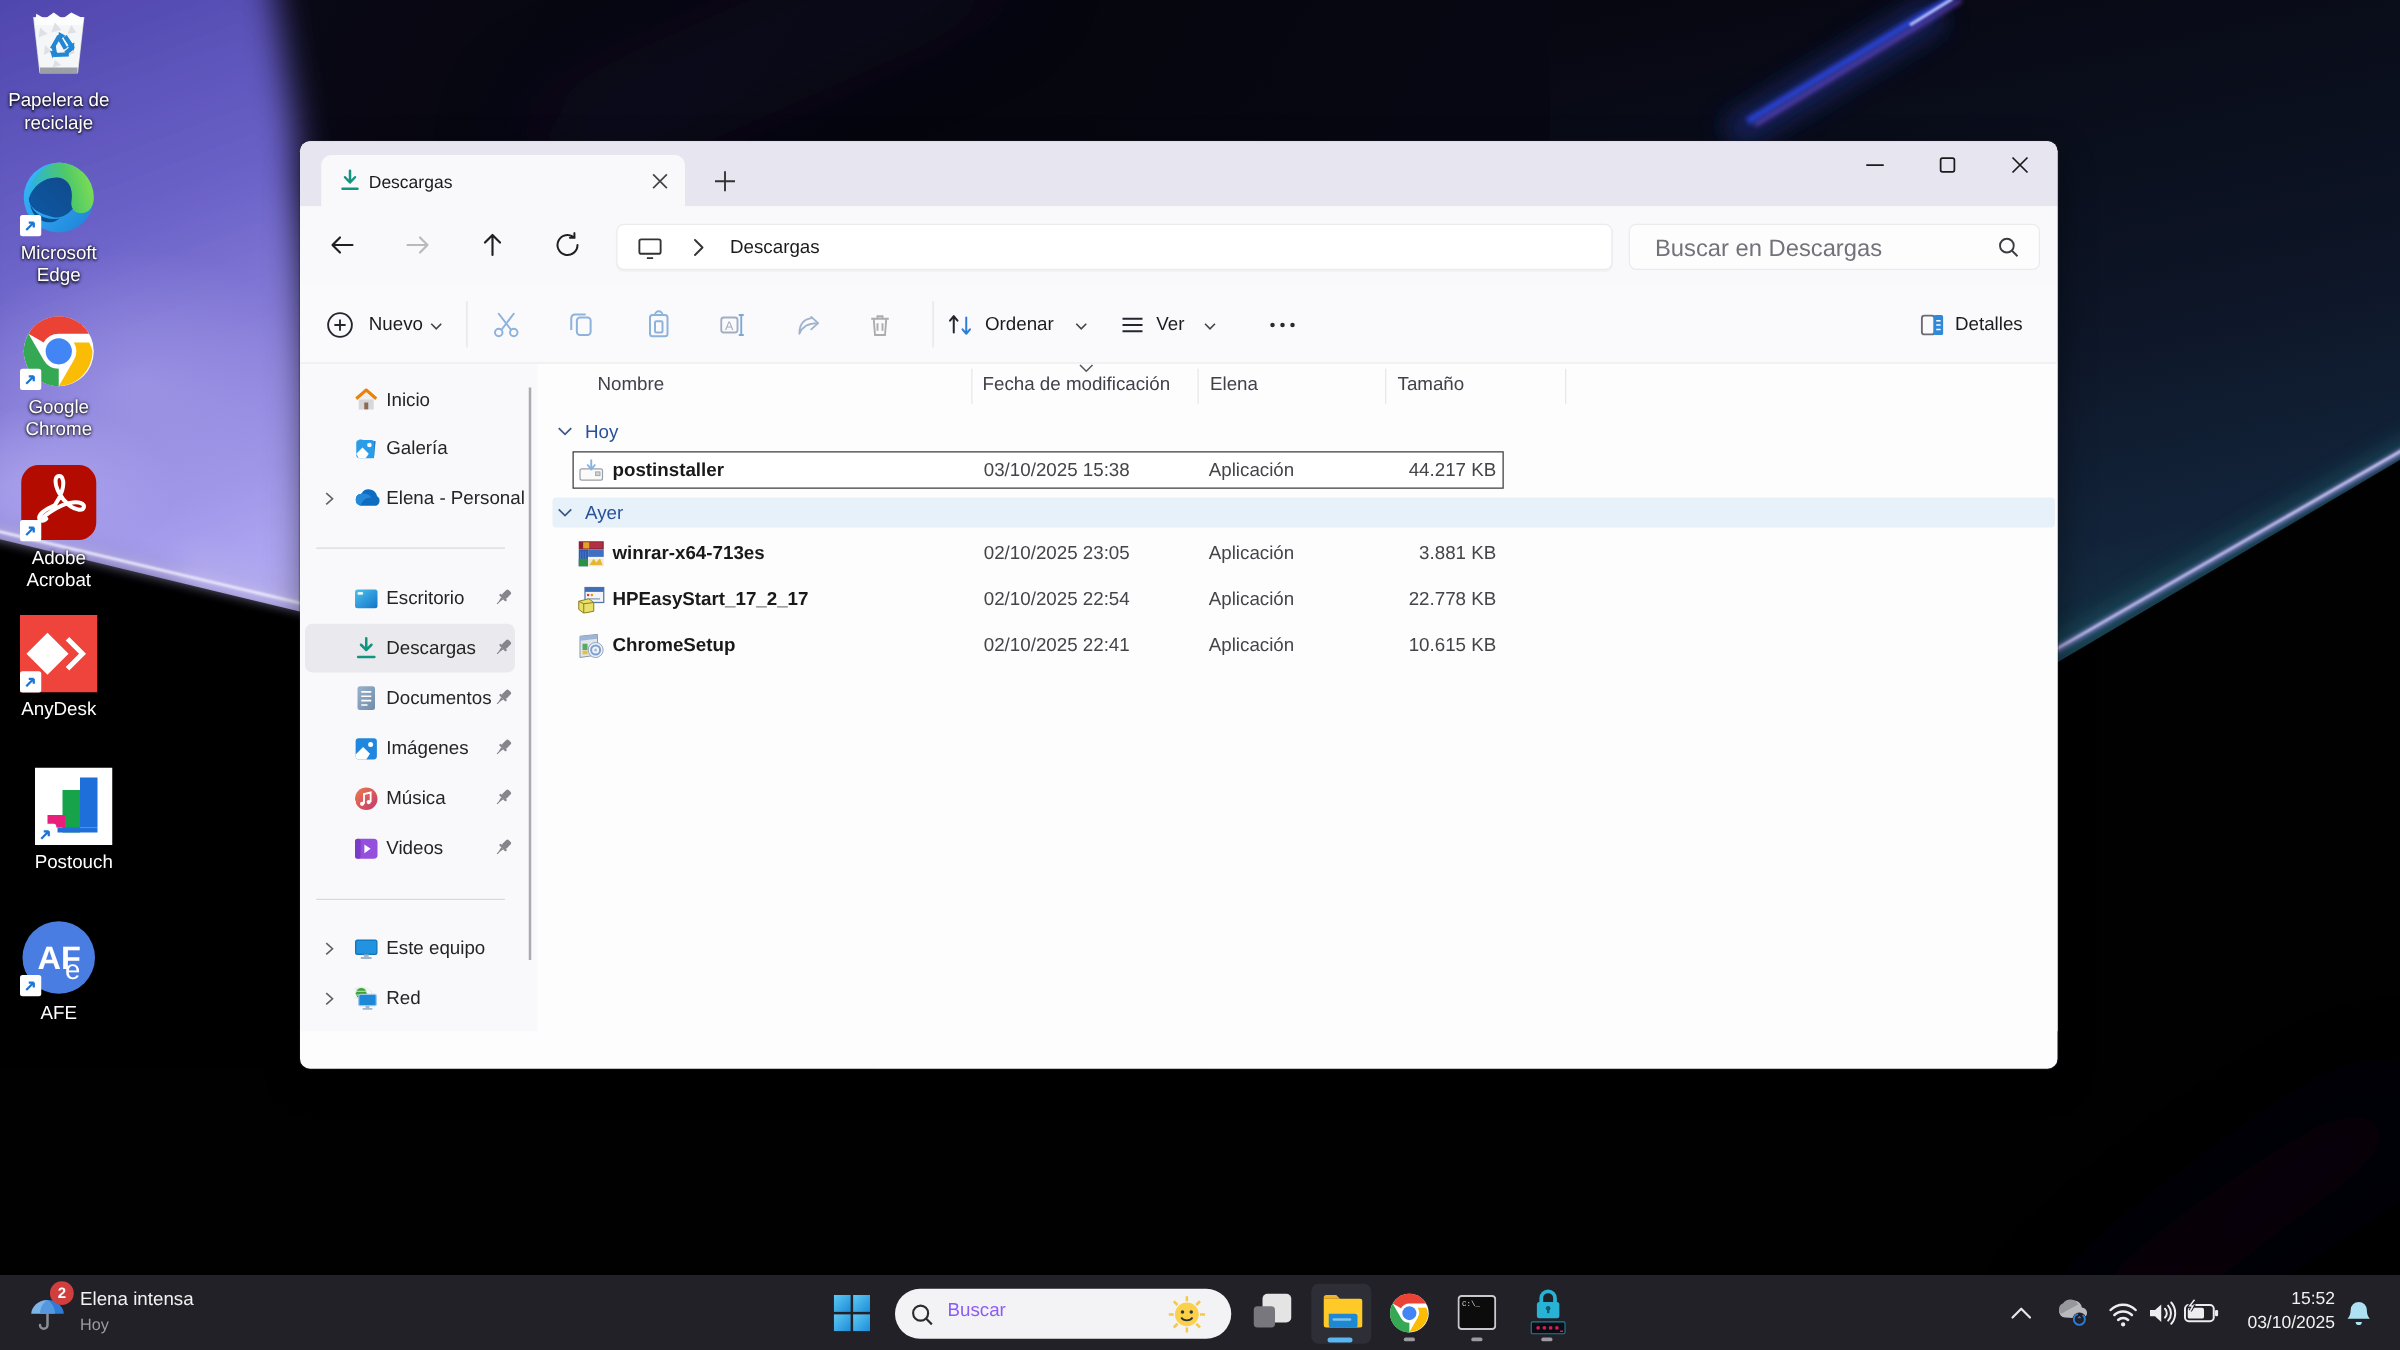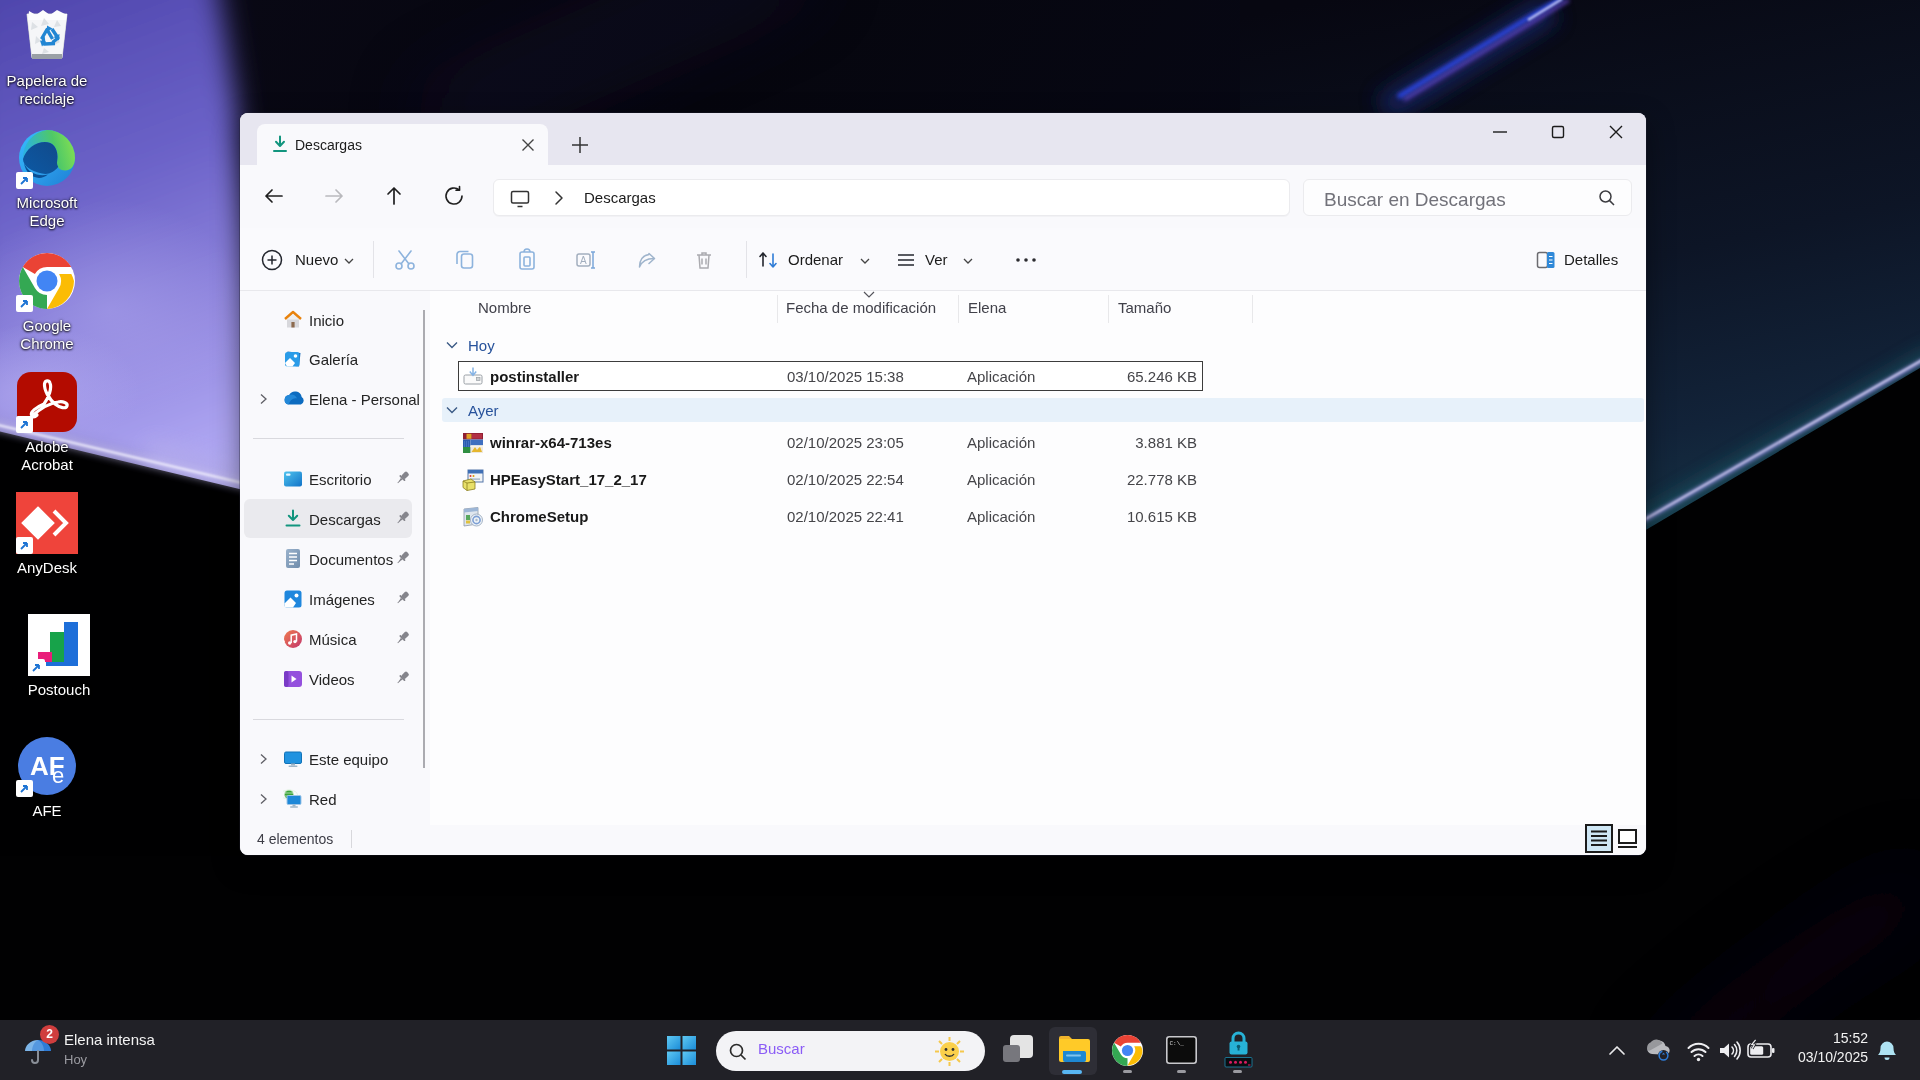--- a/index.html
+++ b/index.html
@@ -604,21 +604,21 @@
 
     <div style="position:absolute;left:28px;top:70px;width:745px;height:30px;border:1px solid #3c3c3c;background:#fff"></div>
     <svg style="position:absolute;left:33px;top:75px" width="20" height="19" viewBox="0 0 20 19">
       <rect x="1" y="9" width="18" height="9" rx="1.5" fill="#fafafa" stroke="#9aa0a6" stroke-width="1"></rect>
       <rect x="13.5" y="11.5" width="3.5" height="3" fill="#d0d3d6" stroke="#9aa0a6" stroke-width="0.7"></rect>
       <path d="M10,1.5 L10,9 M6.8,5.6 L10,9.4 L13.2,5.6" stroke="#84b2e4" stroke-width="1.5" fill="none"></path>
     </svg>
     <div class="fname" style="left:60px;top:77px">postinstaller</div>
     <div class="cell" style="left:357px;top:77px">03/10/2025 15:38</div>
     <div class="cell" style="left:537px;top:77px">Aplicación</div>
-    <div class="cell" style="right:449px;top:77px">65.246 KB</div>
+    <div class="cell" style="right:449px;top:77px">44.217 KB</div>
 
     <div style="position:absolute;left:12px;top:107px;width:1202px;height:24px;background:#e7f1fa;border-radius:3px"></div>
     <svg style="position:absolute;left:14px;top:111px" width="16" height="16" viewBox="0 0 16 16">
         <path d="M3,5.5 L8,10.5 L13,5.5" stroke="#3b5a85" stroke-width="1.4" fill="none"></path>
       </svg>
     <div class="grp" style="left:38px;top:111px">Ayer</div>
 
     <svg style="position:absolute;left:32px;top:141px" width="22" height="22" viewBox="0 0 22 22">
       <rect x="1" y="1" width="20" height="6.5" fill="#8f1f33"></rect>
       <rect x="4.5" y="1.8" width="5" height="5" fill="#e0a227"></rect>
@@ -657,30 +657,20 @@
       <rect x="4" y="9" width="4" height="5" fill="#58a85e"></rect>
         <rect x="4" y="14.5" width="4" height="3" fill="#e0c23e"></rect>
       <circle cx="14.5" cy="14" r="6" fill="#eef3f8" stroke="#93a3b8" stroke-width="0.8"></circle>
       <circle cx="14.5" cy="14" r="3.6" fill="none" stroke="#7d9fd4" stroke-width="1.6"></circle>
       <circle cx="14.5" cy="14" r="1.2" fill="#aab9cc"></circle>
     </svg>
     <div class="fname" style="left:60px;top:217px">ChromeSetup</div>
     <div class="cell" style="left:357px;top:217px">02/10/2025 22:41</div>
     <div class="cell" style="left:537px;top:217px">Aplicación</div>
     <div class="cell" style="right:449px;top:217px">10.615 KB</div>
-  </div>
-  <div id="statusbar">
-    <div style="position:absolute;left:17px;top:6px;font-size:14px;color:#3d3d46">4 elementos</div>
-    <div class="sep-v" style="left:111px;top:5px;height:18px;background:#d8d8dc"></div>
-    <div style="position:absolute;left:1345px;top:-1px;width:28px;height:29px;border:2px solid #1b1b1b;background:#cfe7f5"></div>
-    <svg style="position:absolute;left:1350px;top:4px" width="18" height="19" viewBox="0 0 18 19">
-        <path d="M1,2.5 L17,2.5 M1,7 L17,7 M1,11.5 L17,11.5 M1,16 L17,16" stroke="#1b1b1b" stroke-width="2"></path>
-      </svg>
-    <div style="position:absolute;left:1378px;top:4px;width:19px;height:15px;border:2px solid #1b1b1b;background:#fff"></div>
-    <div style="position:absolute;left:1378px;top:21px;width:19px;height:2px;background:#1b1b1b"></div>
   </div>
 </div>
 
 <div id="taskbar">
   <svg style="position:absolute;left:22px;top:14px" width="36" height="34" viewBox="0 0 36 34">
     <path d="M16,6 C8,6 3,12 3,17 L16,17 Z" fill="#7db5e8"></path>
     <path d="M16,6 C24,6 29,12 29,17 L16,17 Z" fill="#2f7cd6"></path>
     <path d="M16,6 C12,8 10,13 10,17 L22,17 C22,13 20,8 16,6 Z" fill="#5598e0"></path>
     <path d="M16,17 L16,26 a3,3 0 0 1 -6,0" stroke="#8a8f98" stroke-width="2" fill="none" stroke-linecap="round"></path>
   </svg>

